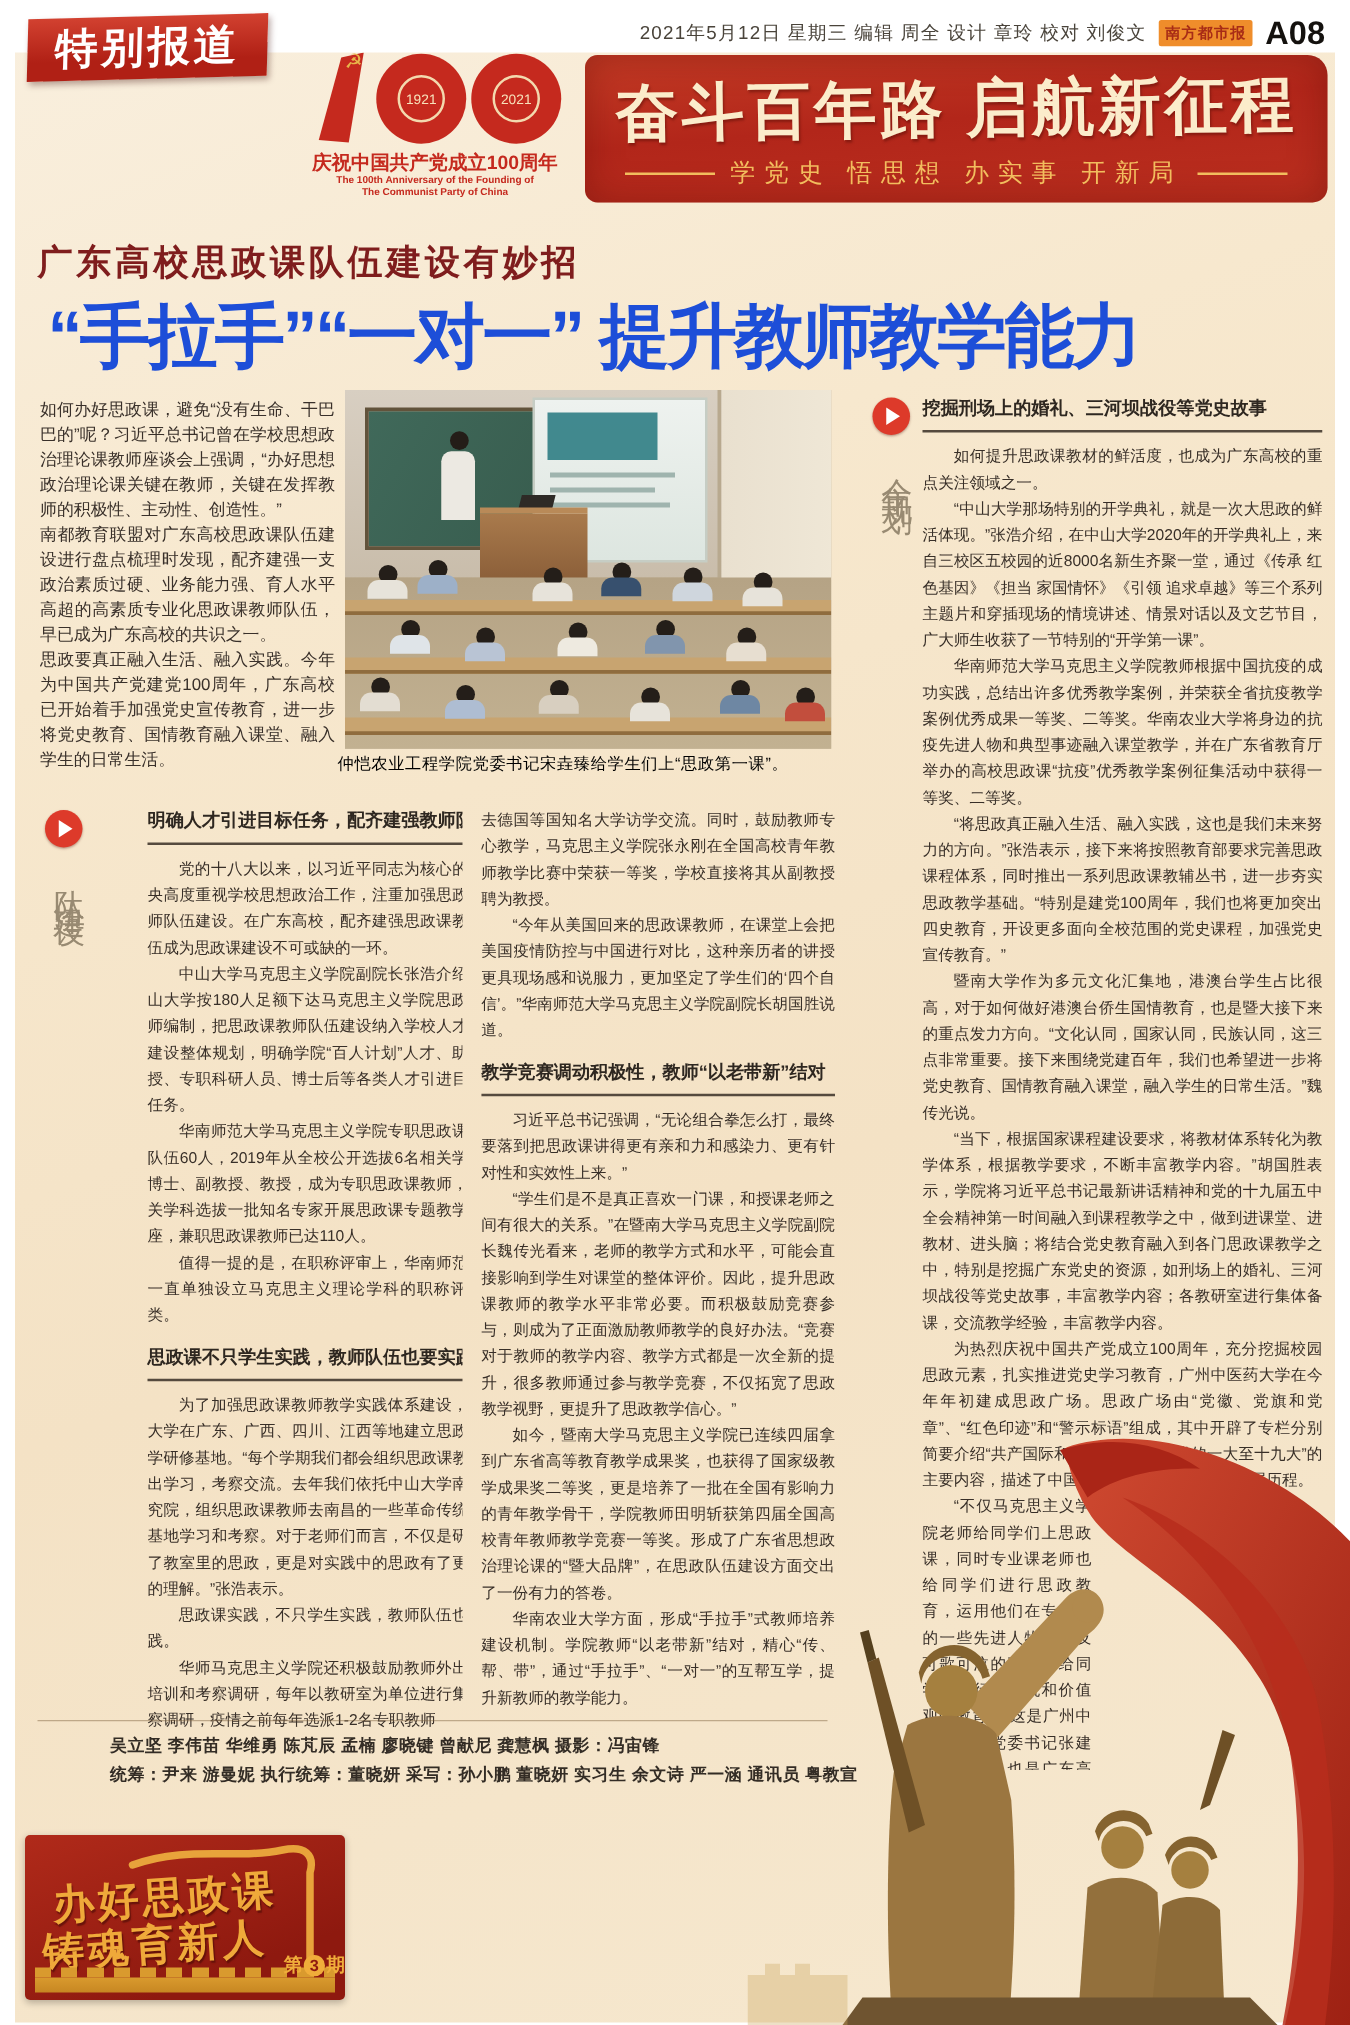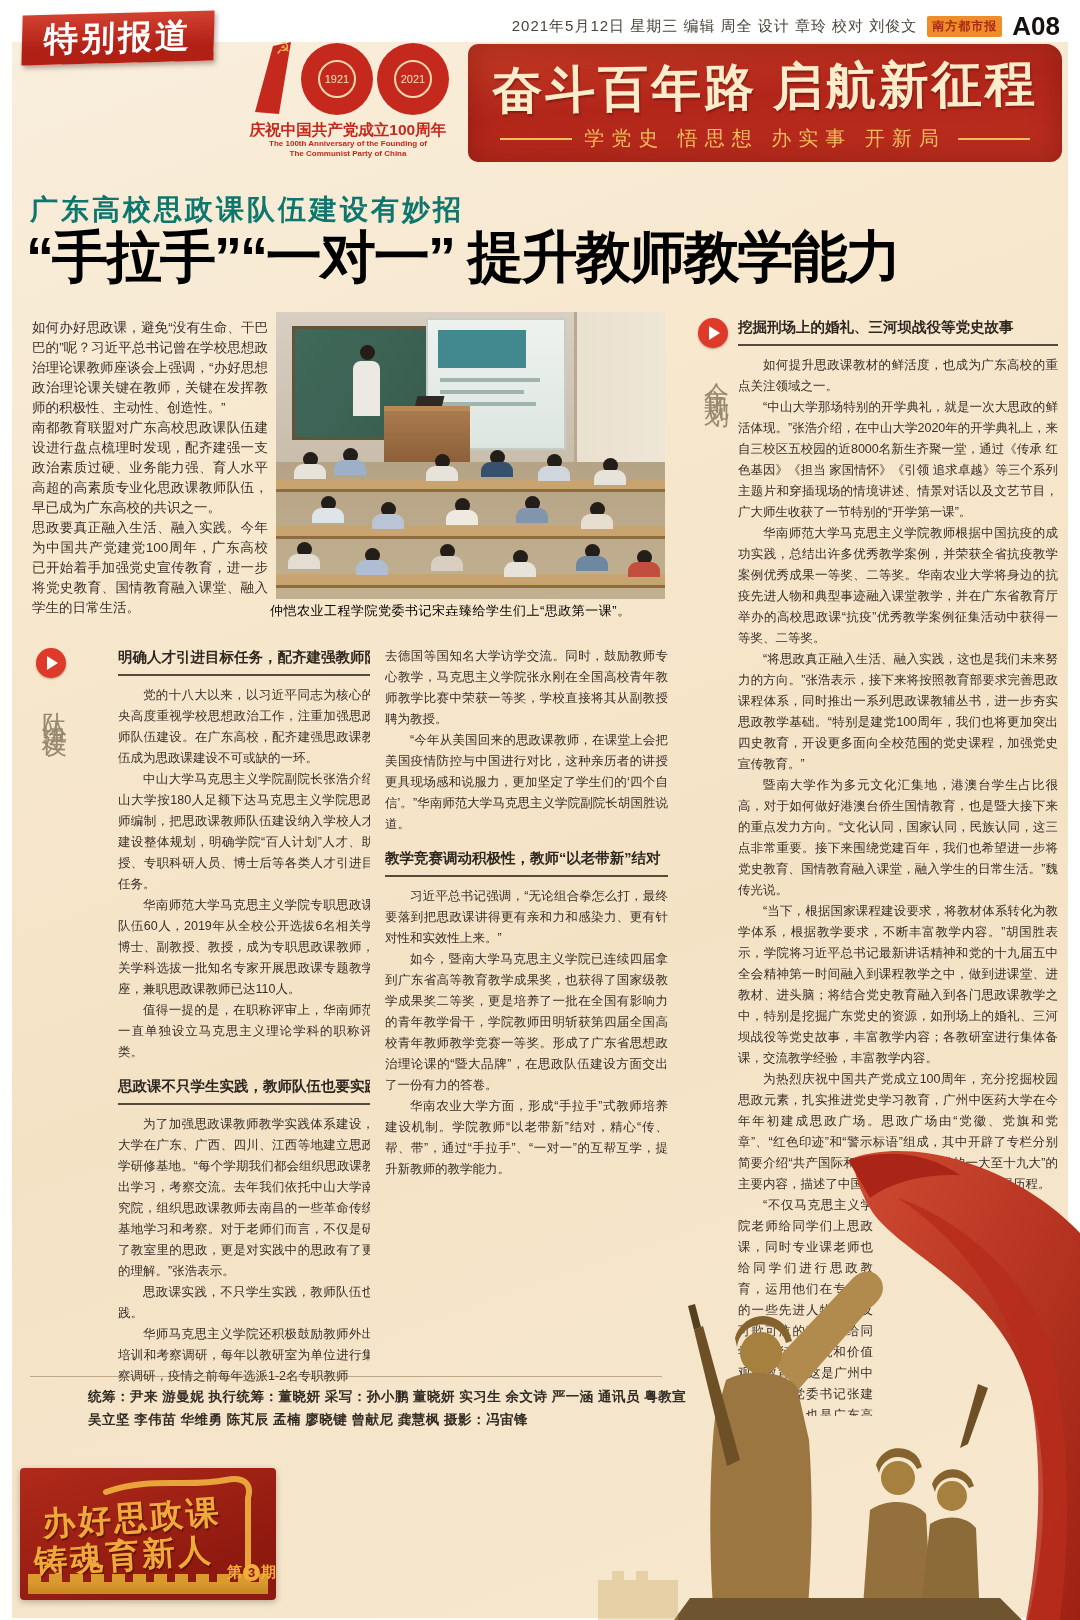--- a/index.html
+++ b/index.html
@@ -34,23 +34,23 @@
             border-radius:10px 16px 12px 10px; box-shadow:inset 0 0 30px rgba(90,10,5,.38); }
   .slogan { margin-top:10px; text-align:center; font-size:50px; font-weight:900;
             color:#fbeccb; font-family:"Liberation Serif", serif; letter-spacing:3px;
             transform:rotate(-0.8deg); text-shadow:1px 2px 2px rgba(80,10,5,.45); }
   .sub { display:flex; align-items:center; justify-content:center; gap:12px; margin-top:4px; }
   .sub .txt { color:#f2bd5e; font-size:20px; font-weight:normal; letter-spacing:7px; }
   .sub .dash { width:72px; height:2px; background:#f2bd5e; }
 
   
   .kicker { position:absolute; left:30px; top:191px; font-size:28px; font-weight:bold;
-            color:#0f766e; letter-spacing:3px; }
-  .main-headline { position:absolute; left:26px; top:222px; width:1032px; margin:0;
-            font-size:56px; font-weight:900; color:#000000; letter-spacing:-2px; line-height:70px; }
+            color:#7f1d1d; letter-spacing:3px; }
+  .main-headline { position:absolute; left:26px; top:222px; width:1032px; margin:12px;
+            font-size:56px; font-weight:900; color:#1d4ed8; letter-spacing:-2px; line-height:70px; }
 
   
   .intro { position:absolute; left:32px; top:318px; width:236px; height:298px; overflow:hidden; }
   .intro p { margin:0; font-size:13.5px; line-height:20px; text-align:justify; color:#39302a; }
 
   
   .photo { position:absolute; left:276px; top:312px; width:389px; height:287px;
            background:#bfae92; overflow:hidden; }
   .ph-wall { position:absolute; left:0; top:0; width:100%; height:150px;
              background:linear-gradient(#d8cfc2,#c9bdab); }
@@ -292,20 +292,21 @@
       <p>华师马克思主义学院还积极鼓励教师外出学习培训和考察调研，每年以教研室为单位进行集体考察调研，疫情之前每年选派1-2名专职教师</p>
     </div>
   </div>
 
   <div class="col2 btext">
     <p class="cont">去德国等国知名大学访学交流。同时，鼓励教师专心教学，马克思主义学院张永刚在全国高校青年教师教学比赛中荣获一等奖，学校直接将其从副教授聘为教授。</p>
     <p>“今年从美国回来的思政课教师，在课堂上会把美国疫情防控与中国进行对比，这种亲历者的讲授更具现场感和说服力，更加坚定了学生们的‘四个自信’。”华南师范大学马克思主义学院副院长胡国胜说道。</p>
     <h3 class="sec-title">教学竞赛调动积极性，教师“以老带新”结对</h3>
     <div class="sec-rule"></div>
     <p>习近平总书记强调，“无论组合拳怎么打，最终要落到把思政课讲得更有亲和力和感染力、更有针对性和实效性上来。”</p>
+    <p>“学生们是不是真正喜欢一门课，和授课老师之间有很大的关系。”在暨南大学马克思主义学院副院长魏传光看来，老师的教学方式和水平，可能会直接影响到学生对课堂的整体评价。因此，提升思政课教师的教学水平非常必要。而积极鼓励竞赛参与，则成为了正面激励教师教学的良好办法。“竞赛对于教师的教学内容、教学方式都是一次全新的提升，很多教师通过参与教学竞赛，不仅拓宽了思政教学视野，更提升了思政教学信心。”</p>
     <p>如今，暨南大学马克思主义学院已连续四届拿到广东省高等教育教学成果奖，也获得了国家级教学成果奖二等奖，更是培养了一批在全国有影响力的青年教学骨干，学院教师田明斩获第四届全国高校青年教师教学竞赛一等奖。形成了广东省思想政治理论课的“暨大品牌”，在思政队伍建设方面交出了一份有力的答卷。</p>
     <p>华南农业大学方面，形成“手拉手”式教师培养建设机制。学院教师“以老带新”结对，精心“传、帮、带”，通过“手拉手”、“一对一”的互帮互学，提升新教师的教学能力。</p>
   </div>
 
   <div class="col3 btext">
     <div class="strip">
       <div class="play">
           <i></i>
         </div>
       <div class="vlabel">今年规划</div>
@@ -320,22 +321,22 @@
       <p>暨南大学作为多元文化汇集地，港澳台学生占比很高，对于如何做好港澳台侨生国情教育，也是暨大接下来的重点发力方向。“文化认同，国家认同，民族认同，这三点非常重要。接下来围绕党建百年，我们也希望进一步将党史教育、国情教育融入课堂，融入学生的日常生活。”魏传光说。</p>
       <p>“当下，根据国家课程建设要求，将教材体系转化为教学体系，根据教学要求，不断丰富教学内容。”胡国胜表示，学院将习近平总书记最新讲话精神和党的十九届五中全会精神第一时间融入到课程教学之中，做到进课堂、进教材、进头脑；将结合党史教育融入到各门思政课教学之中，特别是挖掘广东党史的资源，如刑场上的婚礼、三河坝战役等党史故事，丰富教学内容；各教研室进行集体备课，交流教学经验，丰富教学内容。</p>
       <p>为热烈庆祝中国共产党成立100周年，充分挖掘校园思政元素，扎实推进党史学习教育，广州中医药大学在今年年初建成思政广场。思政广场由“党徽、党旗和党章”、“红色印迹”和“警示标语”组成，其中开辟了专栏分别简要介绍“共产国际和中国共产党”和“党的一大至十九大”的主要内容，描述了中国共产党从诞生到强大的发展历程。</p>
       <div class="statue-spacer"></div>
       <p>“不仅马克思主义学院老师给同学们上思政课，同时专业课老师也给同学们进行思政教育，运用他们在专业上的一些先进人物，以及可歌可泣的事迹，给同学们进行人生观和价值观的教育。”这是广州中医药大学党委书记张建华的想法，也是广东高校的行动。</p>
     </div>
   </div>
 
   <div class="credits-rule"></div>
   <div class="credits">
+    <div>吴立坚 李伟苗 华维勇 陈芃辰 孟楠 廖晓键 曾献尼 龚慧枫 摄影：冯宙锋</div>
     <div>统筹：尹来 游曼妮 执行统筹：董晓妍 采写：孙小鹏 董晓妍 实习生 余文诗 严一涵 通讯员 粤教宣</div>
-    <div>吴立坚 李伟苗 华维勇 陈芃辰 孟楠 廖晓键 曾献尼 龚慧枫 摄影：冯宙锋</div>
   </div>
 
   <div class="footer-box">
     <svg width="256" height="132" viewBox="0 0 256 132" style="position:absolute;left:0;top:0;">
       <path d="M86,24 C130,8 168,20 206,12 C224,8 232,16 228,30 L228,98" fill="none" stroke="#e8a33b" stroke-width="6" stroke-linecap="round"></path>
     </svg>
     <div class="fb-line" style="left:22px;top:28px;">办好思政课</div>
     <div class="fb-line" style="left:14px;top:66px;">铸魂育新人</div>
     <div class="fb-wall"></div>
     <div class="fb-issue"><span>第</span><span class="num">3</span><span>期</span></div>

